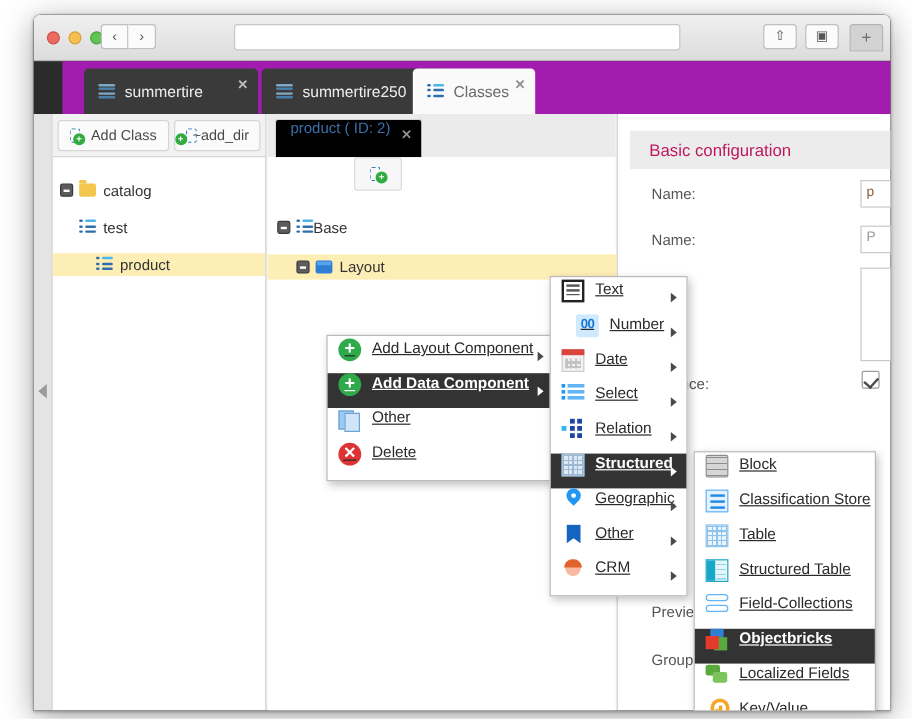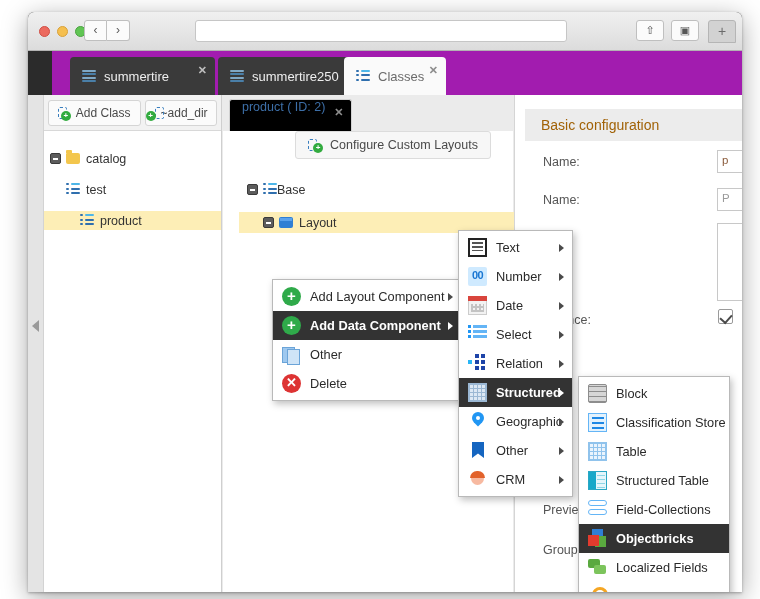--- a/index.html
+++ b/index.html
@@ -167,38 +167,38 @@
     display:flex; align-items:flex-start; font-size:12.5px; color:#3d6fa8;
   }
   .ctab .tclose { position:absolute; right:8px; top:6px; color:#8d8d8d; font-size:11px; font-weight:bold; }
   .cinner { position:absolute; left:0; top:36px; width:290px; height:461px; background:#fff; }
   .cconf {
     position:absolute; left:72px; top:0px; height:28px;
     background:#f7f7f7; border:1px solid #dcdcdc; border-radius:3px;
     display:flex; align-items:center; gap:8px; padding:0 12px;
     font-size:12.5px; color:#4a4a4a; white-space:nowrap;
   }
-  .ctree { position:absolute; left:16px; top:36px; width:308px; font-size:12.5px; color:#333; }
+  .ctree { position:absolute; left:0; top:36px; width:308px; font-size:12.5px; color:#333; }
   .ctree .trow { height:21px; padding-left:8px; }
   .ico-layout {
     width:14px; height:11px; background:#2f7fd4; border-radius:2px;
     margin-right:6px; flex:none; position:relative;
   }
   .ico-layout::after {
     content:""; position:absolute; left:1px; top:1px; width:12px; height:3px; background:#5aa2ec;
   }
 
   
   .rightpanel {
     position:absolute; left:486px; top:0; width:228px; height:497px;
     background:#ffffff; border-left:1px solid #d5d5d5;
   }
   .secthead {
     position:absolute; left:10px; top:14px; width:218px; height:32px;
-    background:#ececec; color:#a16207; font-size:14px;
+    background:#ececec; color:#be185d; font-size:14px;
     display:flex; align-items:center; padding-left:16px;
   }
   .frow { position:absolute; left:28px; font-size:12.5px; color:#555; }
   .fin {
     position:absolute; background:#fff; border:1px solid #c8c8c8;
     font-size:11.5px; color:#8a5a3a; padding:3px 4px; overflow:hidden; white-space:nowrap;
   }
   .fin.ph { color:#9a9a9a; }
   .fcheck {
     position:absolute; width:15px; height:15px; border:1px solid #9a9a9a;
@@ -209,23 +209,24 @@
     border:solid #4a4a4a; border-width:0 2px 2px 0; transform:rotate(42deg);
   }
 
   
   .menu {
     position:absolute; background:#ffffff;
     border:1px solid #b9b9b9; box-shadow:2px 3px 7px rgba(0,0,0,.25);
     padding:2px 0; z-index:40;
   }
   .mi {
-    display:flex; align-items:center; height:29px;
+    display:flex; height:29px;
     padding:0 10px 0 9px; font-size:12.8px; color:#2a2a2a; position:relative;
     white-space:nowrap;
+    text-decoration:underline;
   }
   .mi.on { background:#333333; color:#ffffff; font-weight:bold; }
   .mi .mico { width:19px; height:19px; margin-right:9px; flex:none; position:relative; }
   .mi .arrow {
     position:absolute; right:8px; top:11px; width:0; height:0;
     border-top:4px solid transparent; border-bottom:4px solid transparent;
     border-left:5px solid #4a4a4a;
   }
   .mi.on .arrow { border-left-color:#ffffff; }
   .mi .mtext { flex:1; }
@@ -248,21 +249,21 @@
     width:19px; height:19px; border-radius:50%; background:#dd3333;
     color:#fff; font-size:13px; font-weight:bold; line-height:18px; text-align:center;
   }
   .g-text { width:19px; height:19px; background:#fff; border:2px solid #222; }
   .g-text i {
     display:block; height:1.6px; background:#555; margin:2.2px 2px 0 2px;
   }
   .g-num {
     width:19px; height:17px; background:#cfeaff; border-radius:2px;
     color:#1976d2; font-size:11px; font-weight:bold; line-height:17px;
-    text-align:center; letter-spacing:-.5px;
+    text-align:center; letter-spacing:-.5px;margin-left:12px;
   }
   .g-date { width:19px; height:18px; background:#f2f2f2; border:1px solid #ccc; position:relative; }
   .g-date::before { content:""; position:absolute; left:-1px; top:-1px; right:-1px; height:5px; background:#d9453d; }
   .g-date::after {
     content:""; position:absolute; left:2px; top:7px; right:2px; bottom:2px;
     background:
       repeating-linear-gradient(90deg,#c3c3c3 0 2px,transparent 2px 4px),
       repeating-linear-gradient(0deg,#c3c3c3 0 2px,transparent 2px 4px);
   }
   .g-sel { width:19px; height:17px; position:relative; }
@@ -471,21 +472,20 @@
             <span>product ( ID: 2)</span>
             <span class="tclose">✕</span>
           </div>
         </div>
         <div class="cinner">
           <div class="cconf">
             <span class="ico-addclass">
               <span class="sq"></span>
                 <span class="pl">+</span>
             </span>
-            <span>Configure Custom Layouts</span>
           </div>
           <div class="ctree">
             <div class="trow">
               <span class="texp"></span>
               <span class="ico-classes">
                 <i class="d" style="top:0"></i>
                   <i class="bl" style="top:0"></i>
                 <i class="d" style="top:4.5px"></i>
                   <i class="b" style="top:4.5px"></i>
                 <i class="d" style="top:9px"></i>

